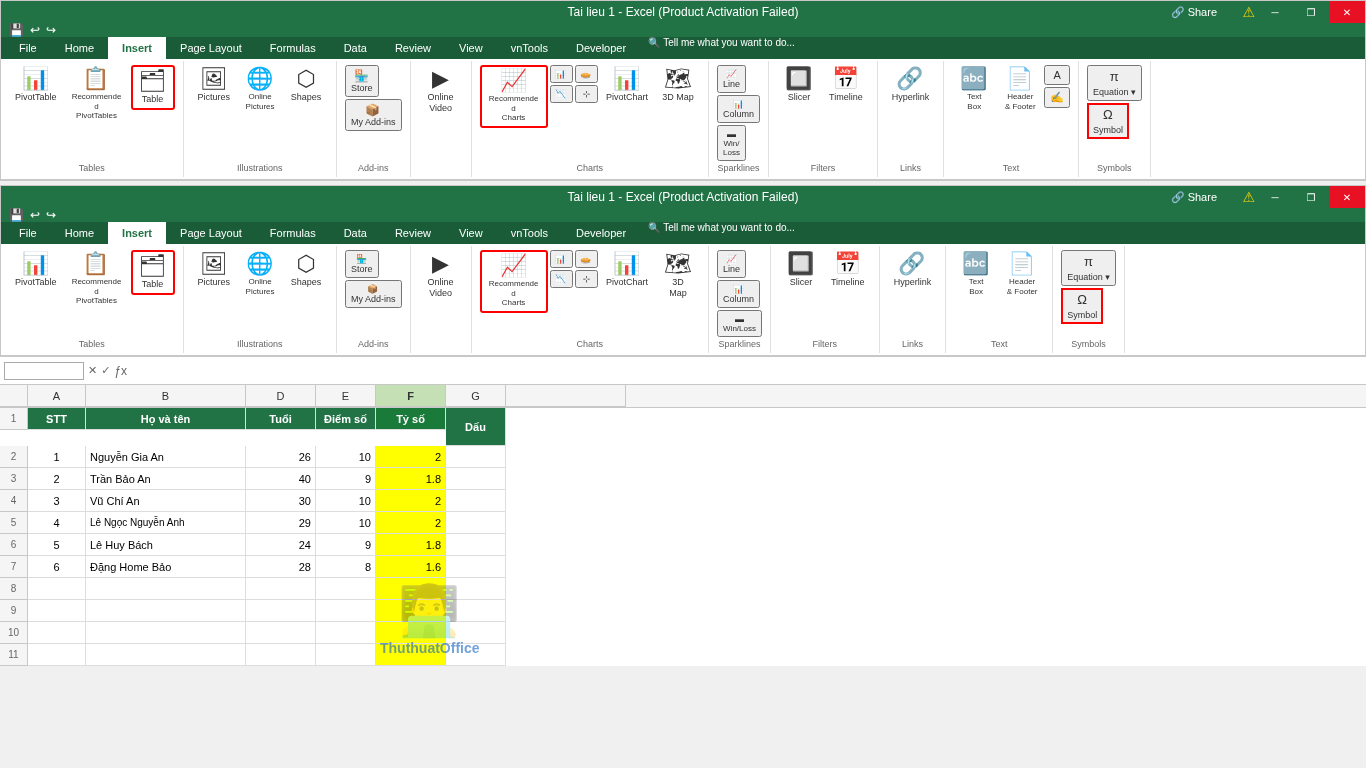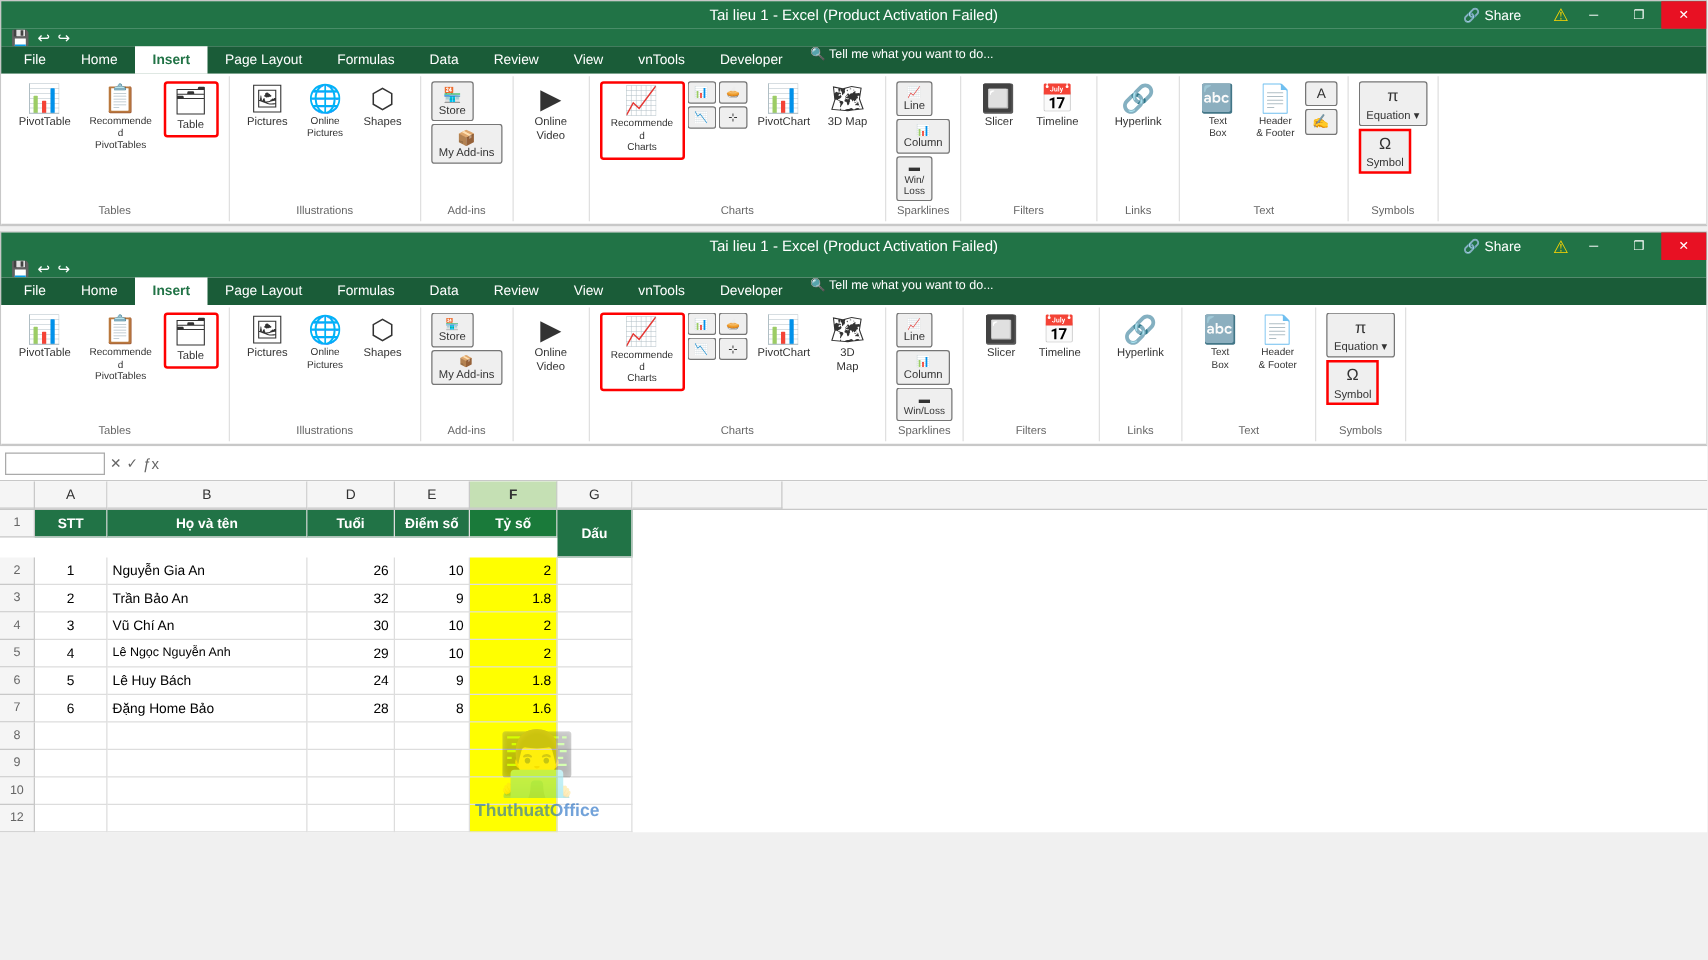--- a/index.html
+++ b/index.html
@@ -685,21 +685,21 @@
         <div class="grid-cell right" style="width:70px; height:22px;">26</div>
         <div class="grid-cell right" style="width:60px; height:22px;">10</div>
         <div class="grid-cell yellow-bg right" style="width:70px; height:22px;">2</div>
         <div class="grid-cell" style="width:60px; height:22px;"></div>
       </div>
 
       <div class="grid-row">
         <div class="row-num">3</div>
         <div class="grid-cell center" style="width:58px; height:22px;">2</div>
         <div class="grid-cell" style="width:160px; height:22px;">Trần Bảo An</div>
-        <div class="grid-cell right" style="width:70px; height:22px;">32</div>
+        <div class="grid-cell right" style="width:70px; height:22px;">40</div>
         <div class="grid-cell right" style="width:60px; height:22px;">9</div>
         <div class="grid-cell yellow-bg right" style="width:70px; height:22px;">1.8</div>
         <div class="grid-cell" style="width:60px; height:22px;"></div>
       </div>
 
       <div class="grid-row">
         <div class="row-num">4</div>
         <div class="grid-cell center" style="width:58px; height:22px;">3</div>
         <div class="grid-cell" style="width:160px; height:22px;">Vũ Chí An</div>
         <div class="grid-cell right" style="width:70px; height:22px;">30</div>
@@ -760,21 +760,21 @@
           <div class="grid-row">
     <div class="row-num">10</div>
     <div class="grid-cell" style="width:58px;height:22px;"></div>
     <div class="grid-cell" style="width:160px;height:22px;"></div>
     <div class="grid-cell" style="width:70px;height:22px;"></div>
     <div class="grid-cell" style="width:60px;height:22px;"></div>
     <div class="grid-cell yellow-bg" style="width:70px;height:22px;"></div>
     <div class="grid-cell" style="width:60px;height:22px;"></div>
   </div>
           <div class="grid-row">
-    <div class="row-num">12</div>
+    <div class="row-num">11</div>
     <div class="grid-cell" style="width:58px;height:22px;"></div>
     <div class="grid-cell" style="width:160px;height:22px;"></div>
     <div class="grid-cell" style="width:70px;height:22px;"></div>
     <div class="grid-cell" style="width:60px;height:22px;"></div>
     <div class="grid-cell yellow-bg" style="width:70px;height:22px;"></div>
     <div class="grid-cell" style="width:60px;height:22px;"></div>
   </div>
         </div>
     </div>
 

